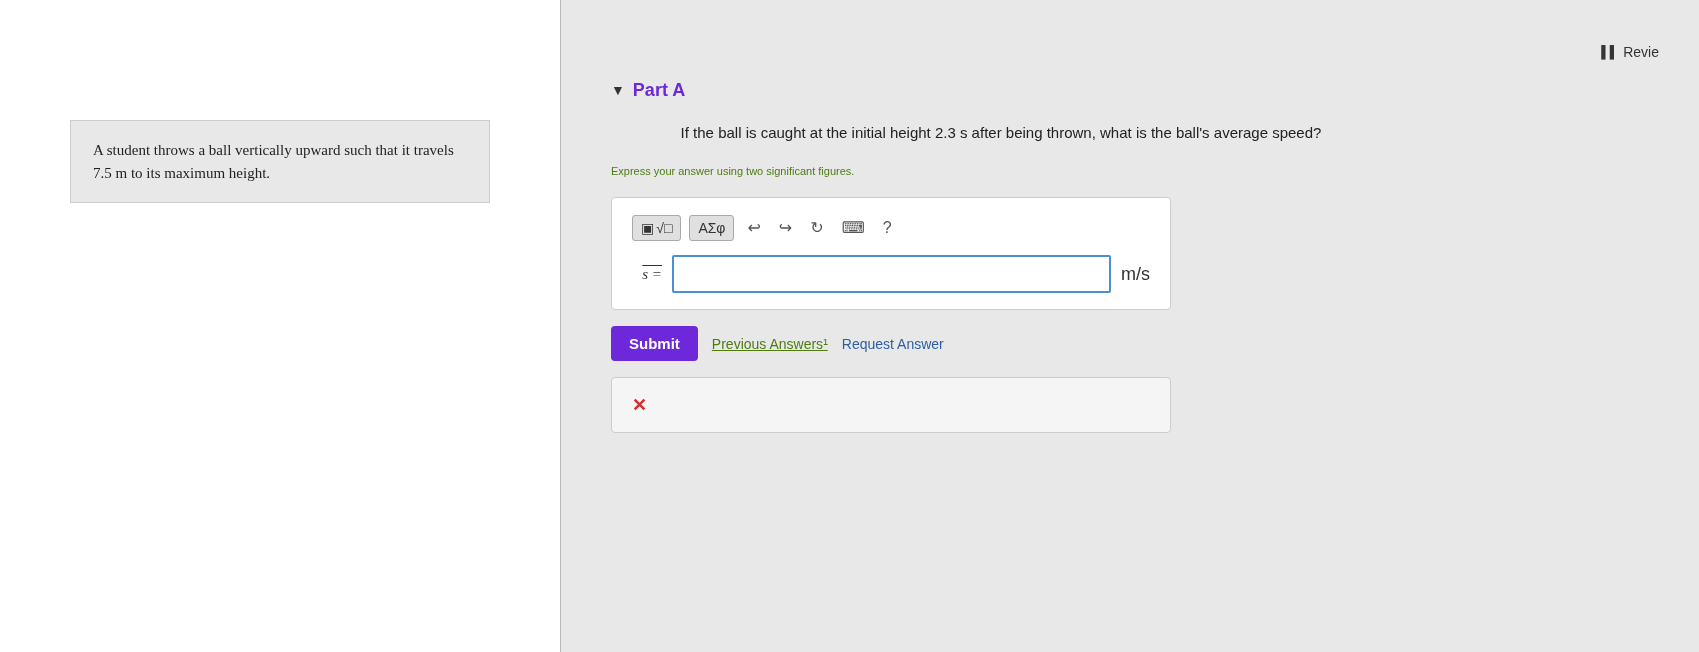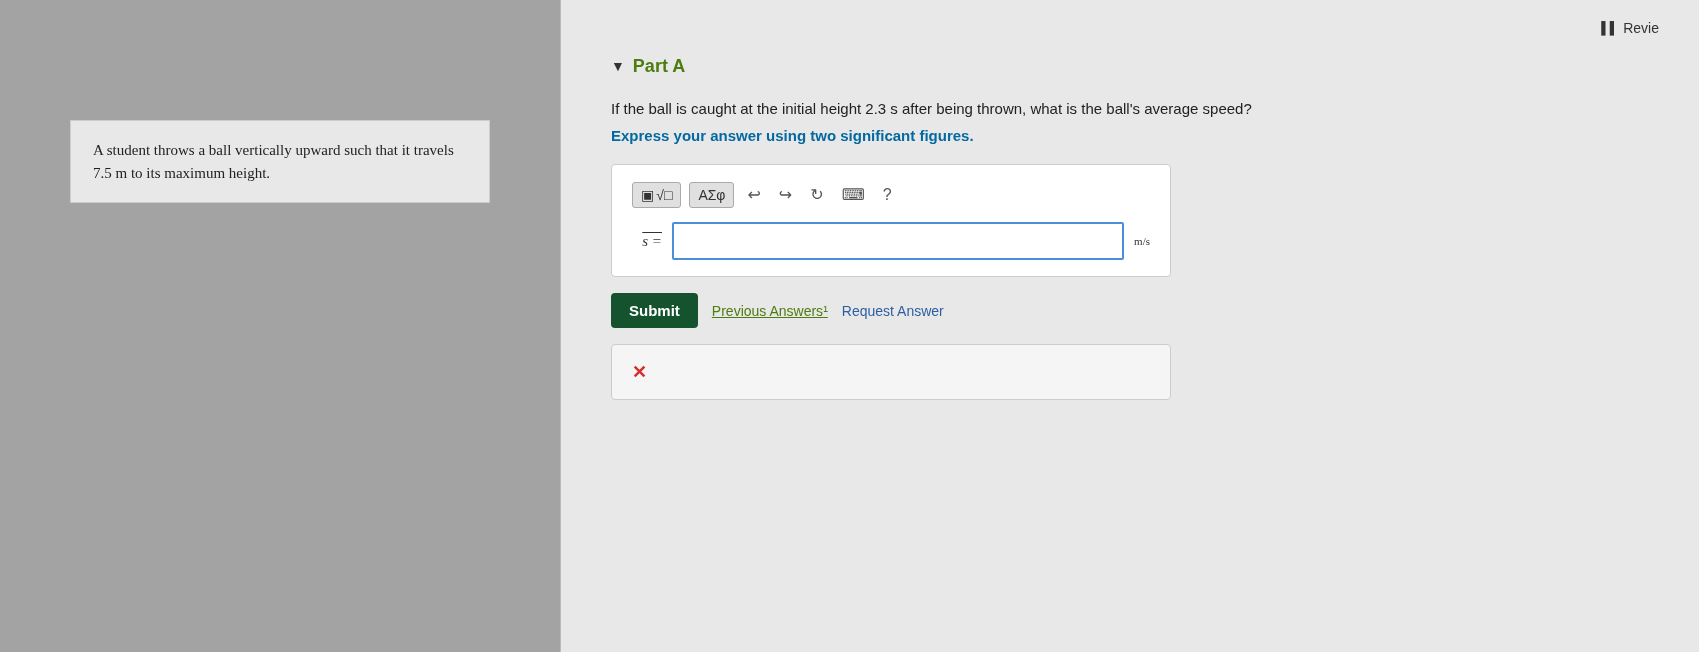--- a/index.html
+++ b/index.html
@@ -9,21 +9,21 @@
       background-color: #d6d6d6;
       display: flex;
       width: 1699px;
       height: 652px;
       overflow: hidden;
     }
 
     .left-panel {
       width: 560px;
       min-width: 560px;
-      background-color: #a3a3a3;
+      background-color: #ffffff;
       padding: 40px 30px;
       display: flex;
       align-items: flex-start;
       justify-content: center;
       padding-top: 120px;
     }
 
     .problem-box {
       background-color: #e8e8e8;
       border: 1px solid #ccc;
@@ -40,20 +40,21 @@
       padding: 20px 40px 20px 50px;
       display: flex;
       flex-direction: column;
     }
 
     .top-bar {
       display: flex;
       justify-content: flex-end;
       align-items: center;
       margin-bottom: 20px;
+      margin-top: 24px;
     }
 
     .review-link {
       font-size: 14px;
       color: #333;
       text-decoration: none;
       display: flex;
       align-items: center;
       gap: 5px;
       font-family: Arial, sans-serif;
@@ -73,37 +74,38 @@
 
     .collapse-arrow {
       font-size: 14px;
       color: #333;
       cursor: pointer;
     }
 
     .part-title {
       font-size: 18px;
       font-weight: bold;
+      color: #6d28d9;
+      font-family: Arial, sans-serif;
+    }
+
+    .question-text {
+      font-size: 15px;
+      color: #222;
+      margin-bottom: 20px;
+      line-height: 1.6;
+      font-family: Arial, sans-serif;
+      max-width: 780px;
+      text-align: center;
+    }
+
+    .instruction-text {
+      font-size: 11px;
       color: #4d7c0f;
-      font-family: Arial, sans-serif;
-    }
-
-    .question-text {
-      font-size: 15px;
-      color: #222;
-      margin-bottom: 6px;
-      line-height: 1.6;
-      font-family: Arial, sans-serif;
-      max-width: 780px;
-    }
-
-    .instruction-text {
-      font-size: 15px;
-      color: #0369a1;
-      font-weight: bold;
+      font-weight: normal;
       margin-bottom: 20px;
       font-family: Arial, sans-serif;
     }
 
     .answer-box {
       background: #fff;
       border: 1px solid #ccc;
       border-radius: 4px;
       padding: 16px 20px;
       max-width: 560px;
@@ -161,35 +163,35 @@
       flex: 1;
       border: 2px solid #4a90d9;
       border-radius: 2px;
       padding: 8px 10px;
       font-size: 16px;
       outline: none;
       background: #fff;
     }
 
     .unit-label {
-      font-size: 11px;
-      color: #333;
-      font-family: Liberation Serif, serif;
+      font-size: 18px;
+      color: #333;
+      font-family: Liberation Sans, sans-serif;
       white-space: nowrap;
     }
 
     .actions-row {
       display: flex;
       align-items: center;
       gap: 14px;
       margin-bottom: 16px;
     }
 
     .submit-btn {
-      background-color: #14532d;
+      background-color: #6d28d9;
       color: #fff;
       border: none;
       border-radius: 4px;
       padding: 9px 18px;
       font-size: 15px;
       font-weight: bold;
       cursor: pointer;
       font-family: Arial, sans-serif;
     }
 

